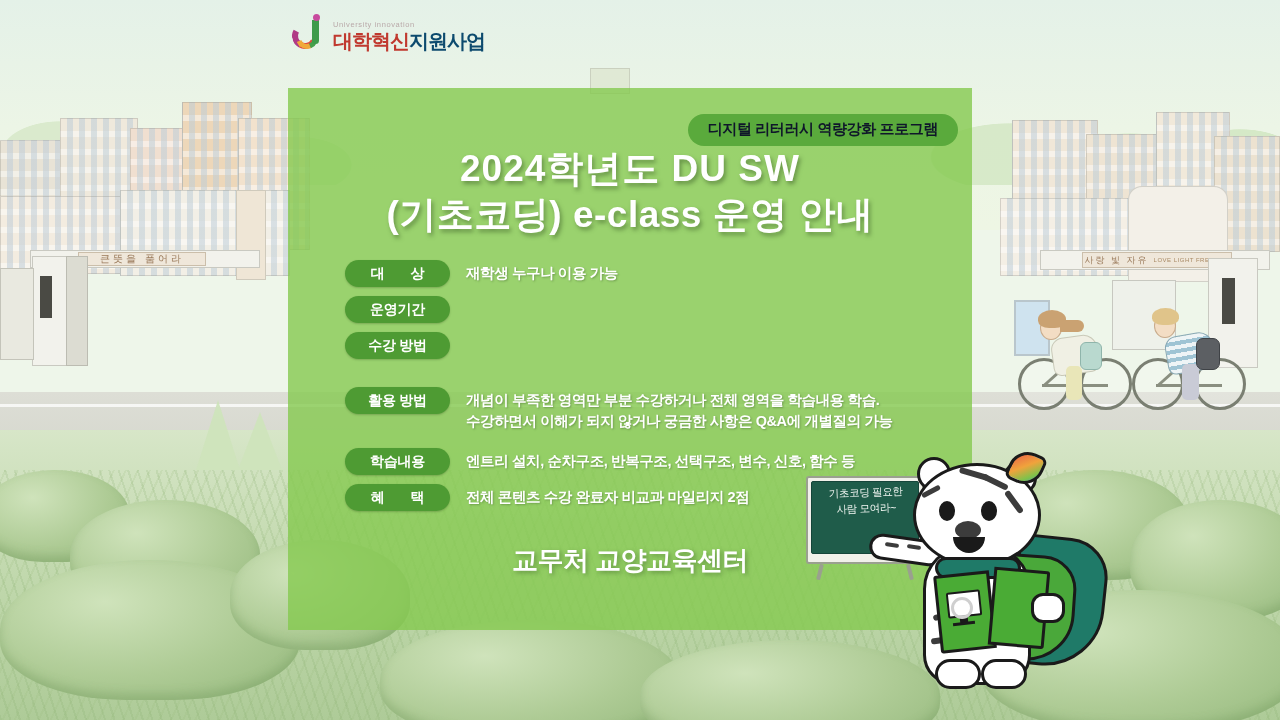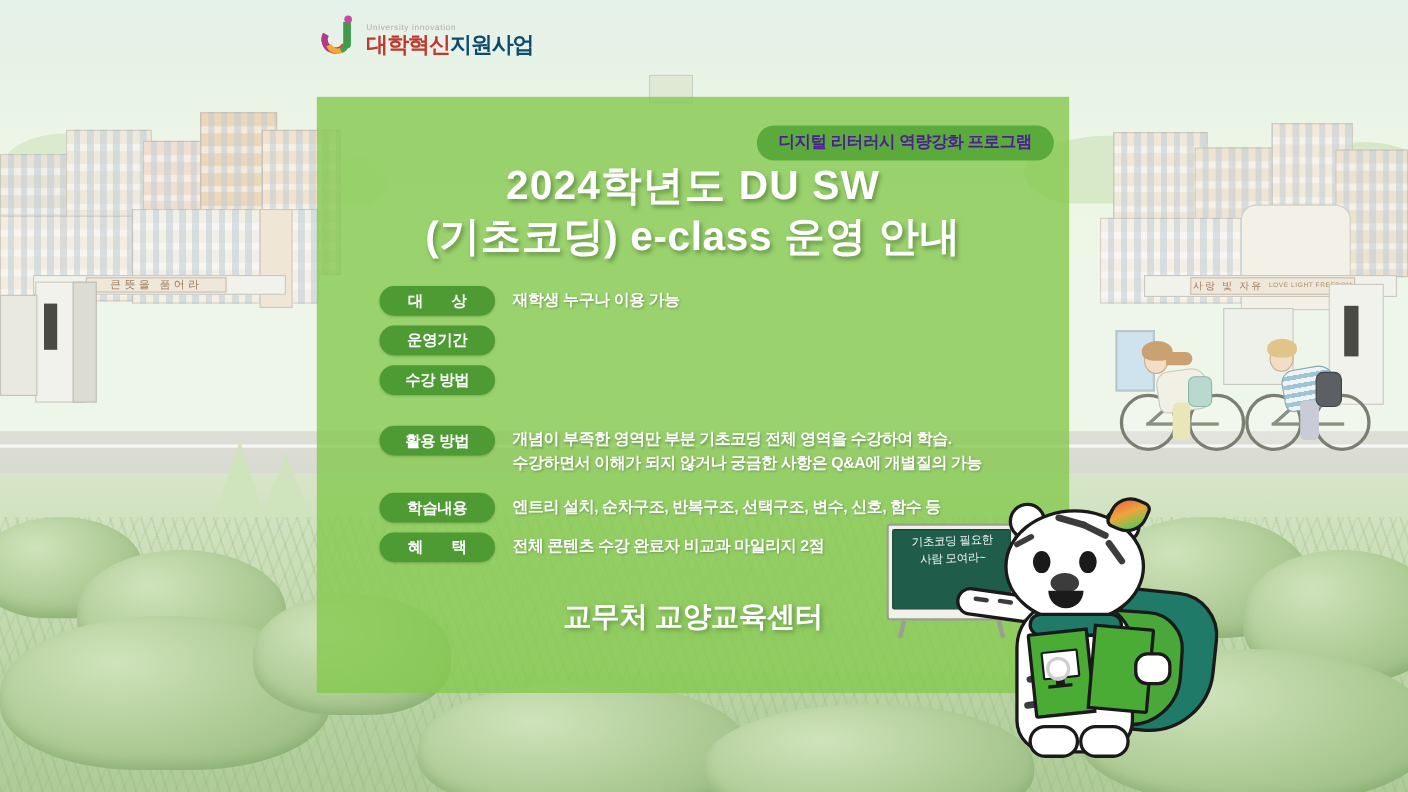--- a/index.html
+++ b/index.html
@@ -119,21 +119,21 @@
 
   
   .panel {
     position:absolute; left:288px; top:88px; width:684px; height:542px;
     background:rgba(133,201,79,.80);
   }
   .panel-inner { position:absolute; inset:0; }
 
   .badge {
     position:absolute; right:14px; top:26px;
-    background:#5aaa3c; color:#4c1d95;
+    background:#5aaa3c; color:#0f172a;
     font-size:15px; font-weight:bold; letter-spacing:-.4px;
     padding:6px 20px 7px; border-radius:16px;
     white-space:nowrap;
   }
 
   .title {
     position:absolute; left:0; right:0; top:58px;
     text-align:center; color:#ffffff;
     font-size:37px; font-weight:bold; line-height:1.25;
     letter-spacing:1px;
@@ -333,21 +333,21 @@
           <div class="pill">운영기간</div>
         </div>
 
         <div class="row">
           <div class="pill">수강 방법</div>
         </div>
 
         <div class="row gap">
           <div class="pill">활용 방법</div>
           <div class="val two-line">
-            <div>개념이 부족한 영역만 부분 기초코딩 전체 영역을 수강하여 학습.</div>
+            <div>개념이 부족한 영역만 부분 수강하거나 전체 영역을 학습내용 학습.</div>
             <div>수강하면서 이해가 되지 않거나 궁금한 사항은 Q&amp;A에 개별질의 가능</div>
           </div>
         </div>
 
         <div class="row">
           <div class="pill">학습내용</div>
           <div class="val">엔트리 설치, 순차구조, 반복구조, 선택구조, 변수, 신호, 함수 등</div>
         </div>
 
         <div class="row">

